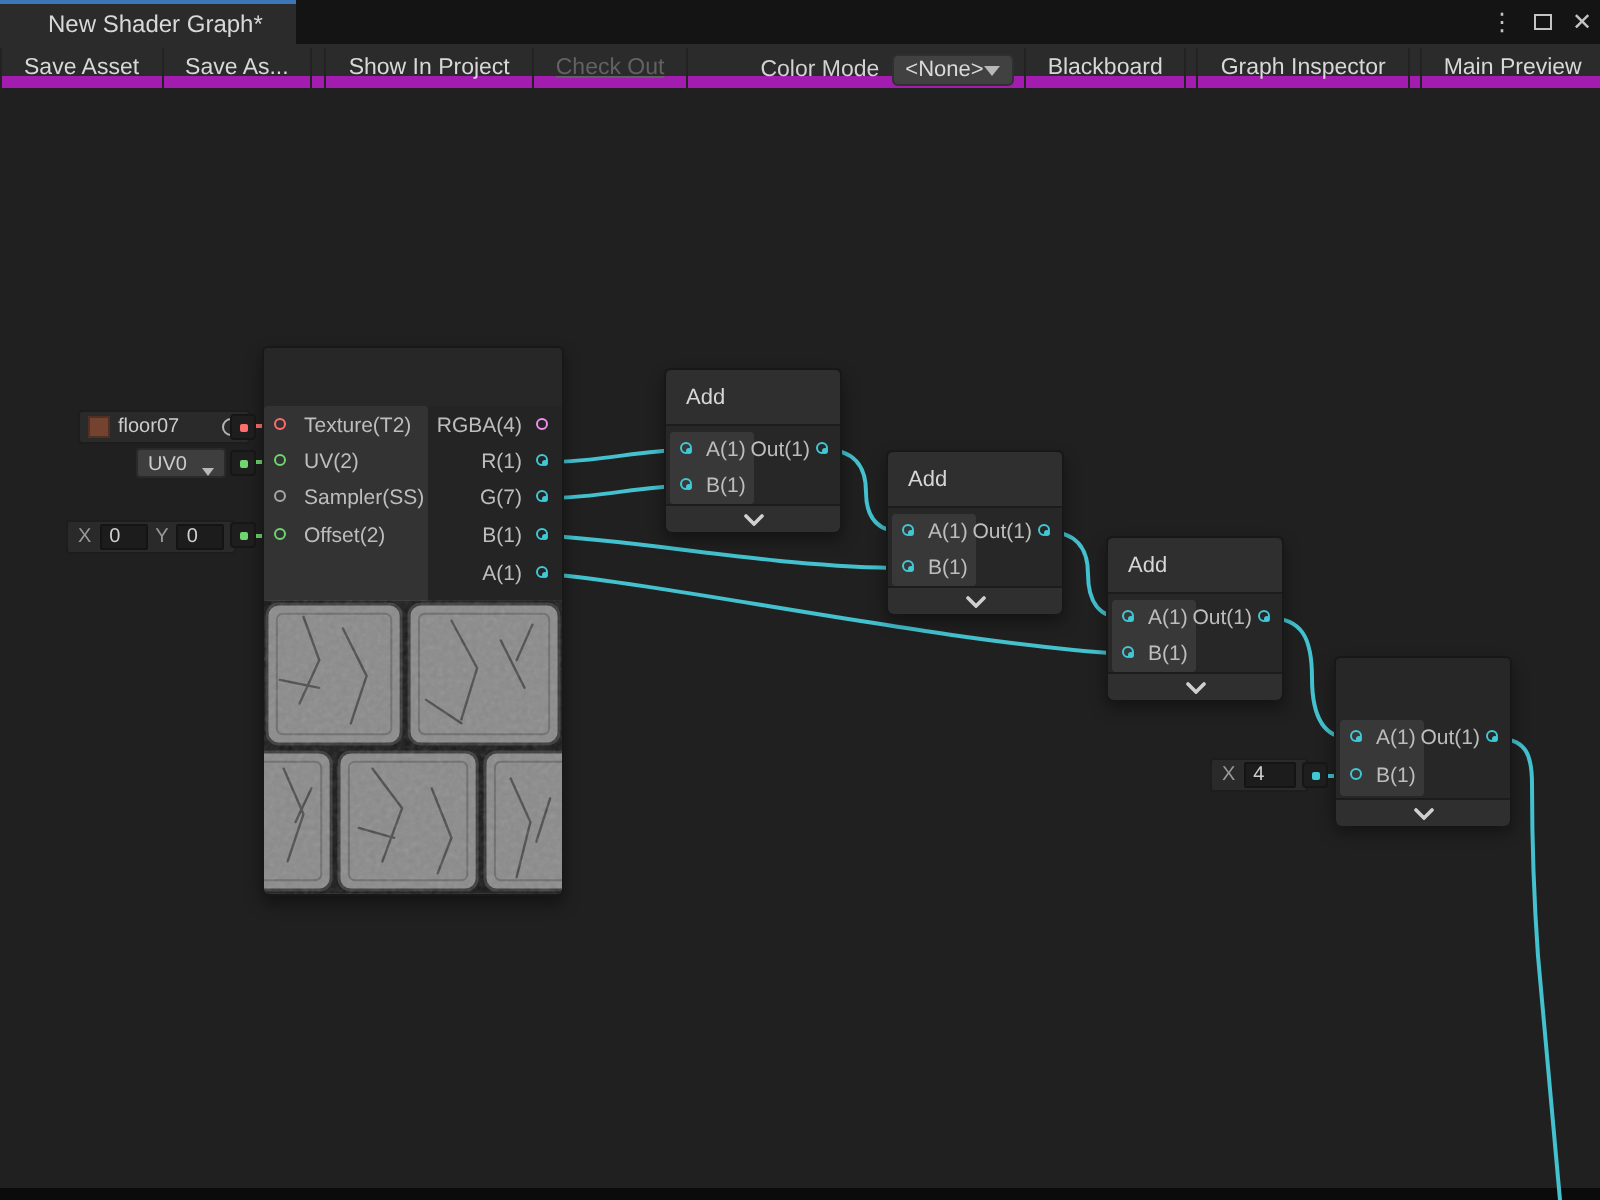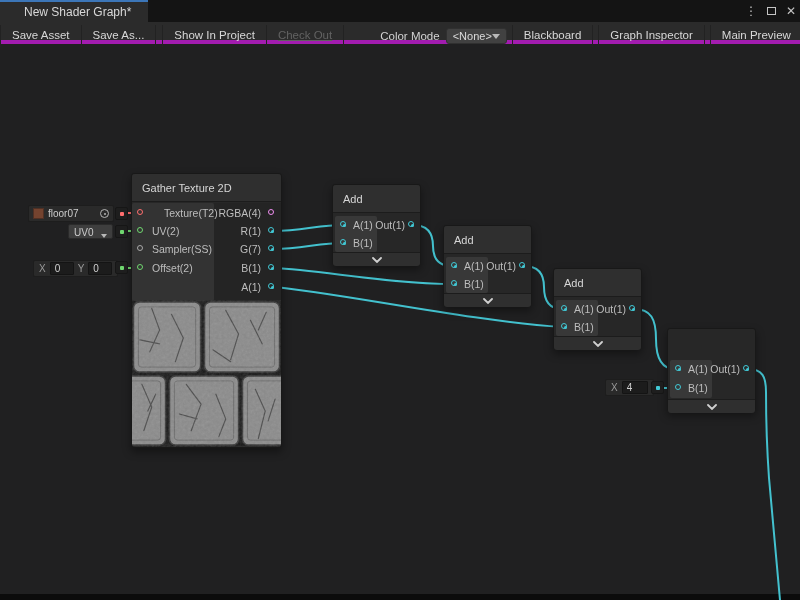--- a/index.html
+++ b/index.html
@@ -11,21 +11,21 @@
   .tabbar { position:absolute; left:0; top:0; width:800px; height:22px; background:#141414; z-index:10; }
   .doc-tab { position:absolute; left:0; top:0; height:22px; width:148px; background:#2b2b2b;
     border-top:2px solid var(--c-accent_tab,#3c76b8); display:flex; align-items:center; padding:0 18px; gap:6px; }
   .doc-tab .tab-label { color:#d8d8d8; font-size:12px; white-space:nowrap; }
   .win-controls { position:absolute; right:4px; top:0; height:22px; display:flex; align-items:center; gap:10px; color:#c4c4c4; }
   .win-btn { font-size:12px; line-height:22px; cursor:default; }
   .win-max { width:9px; height:8px; border:1.5px solid #c4c4c4; }
 
   
   .toolbar { position:absolute; left:0; top:22px; width:800px; height:22px; background:#2b2b2b;
-    border-bottom:4px solid #a21caf; display:flex; align-items:center; padding:10px 4px 0 0; z-index:10;
+    border-bottom:6px solid #a21caf; display:flex; align-items:center; padding:10px 4px 0 0; z-index:10;
     font-size:11.5px; color:#d8d8d8; }
   .tb-btn { padding:0 11px; height:22px; line-height:21px; border-right:1px solid #222222; white-space:nowrap; }
   .tb-btn.first { border-left:1px solid #222222; }
   .tb-btn.disabled { color:#626262;text-decoration:underline; }
   .tb-label { margin-left:30px; padding:0 6px; color:#d2d2d2; white-space:nowrap;text-align:center; }
   .tb-dropdown { width:97px; height:16px; background:#414141; border:1px solid #303030; border-radius:3px;
     display:flex; align-items:center; padding:0 6px; color:#dadada; font-size:11px; }
   .tb-dropdown .dd-arrow { margin-left:auto; width:0; height:0; border-left:4px solid transparent;
     border-right:4px solid transparent; border-top:5px solid #b8b8b8; }
   .tb-right { margin-left:auto; display:flex; height:22px; }
@@ -128,26 +128,25 @@
     <path d="M274,268 C320,270 390,284 452,284" stroke="#43c1ce"></path>
     <path d="M274,287 C340,293 470,321 562,327" stroke="#43c1ce"></path>
     <path d="M413,225 C430,225 433,237 433,246 C433,258 438,266 452,266" stroke="#43c1ce"></path>
     <path d="M524,266 C541,266 544,278 544,287 C544,300 549,309 562,309" stroke="#43c1ce"></path>
     <path d="M634,309 C651,309 656,319 656,339 C656,360 663,369 675,369" stroke="#43c1ce"></path>
     <path d="M662,388 L674,388" stroke="#43c1ce"></path>
     <path d="M747,369 C763,369 766,377 766,392 C766,420 767,450 769,478 L780,600" stroke="#43c1ce"></path>
   </svg>
 
   <div class="gnode" style="left:131px; top:173px; width:151px; height:275px;">
-    <div class="ntitle">Gather Texture 2D</div>
     <div class="gather-outbg" style="left:82px; top:29px; right:0; height:98px;"></div>
     <div class="inbox gather-inbox" style="left:0; top:29px; width:82px; height:98px;"></div>
 
     <span class="port t-tex" style="left:5px; top:35px;"></span>
-    <span class="plabel" style="left:32px; top:33px;">Texture(T2)</span>
+    <span class="plabel" style="left:20px; top:33px;">Texture(T2)</span>
     <span class="port t-v2" style="left:5px; top:53px;"></span>
     <span class="plabel" style="left:20px; top:51px;">UV(2)</span>
     <span class="port t-ss" style="left:5px; top:71px;"></span>
     <span class="plabel" style="left:20px; top:69px;text-align:right;">Sampler(SS)</span>
     <span class="port t-v2" style="left:5px; top:90px;"></span>
     <span class="plabel" style="left:20px; top:88px;">Offset(2)</span>
 
     <span class="plabel right" style="right:20px; top:33px;">RGBA(4)</span>
     <span class="port t-v4" style="left:136px; top:35px;"></span>
     <span class="plabel right" style="right:20px; top:51px;">R(1)</span>
@@ -250,21 +249,21 @@
     <span class="plabel" style="left:20px; top:53px;">B(1)</span>
     <span class="plabel right" style="right:15px; top:34px;">Out(1)</span>
     <span class="port t-v1 filled" style="left:75px; top:36px;"></span>
     <div class="collapse-bar" style="top:70px;">
       <svg width="10" height="6" viewBox="0 0 10 6">
           <polyline points="1,1 5,5 9,1" fill="none" stroke="#d0d0d0" stroke-width="1.8" stroke-linecap="round"></polyline>
         </svg>
     </div>
   </div>
 
-  <div class="widget" style="left:28px; top:205px;">
+  <div class="widget" style="left:39px; top:205px;">
     <div class="objfield">
       <span class="swatch"></span>
       <span>floor07</span>
       <span class="objpicker"></span>
     </div>
   </div>
   <div class="stub t-tex" style="left:115px; top:207px;"></div>
 
   <div class="widget" style="left:68px; top:224px;">
     <div class="ddfield">

